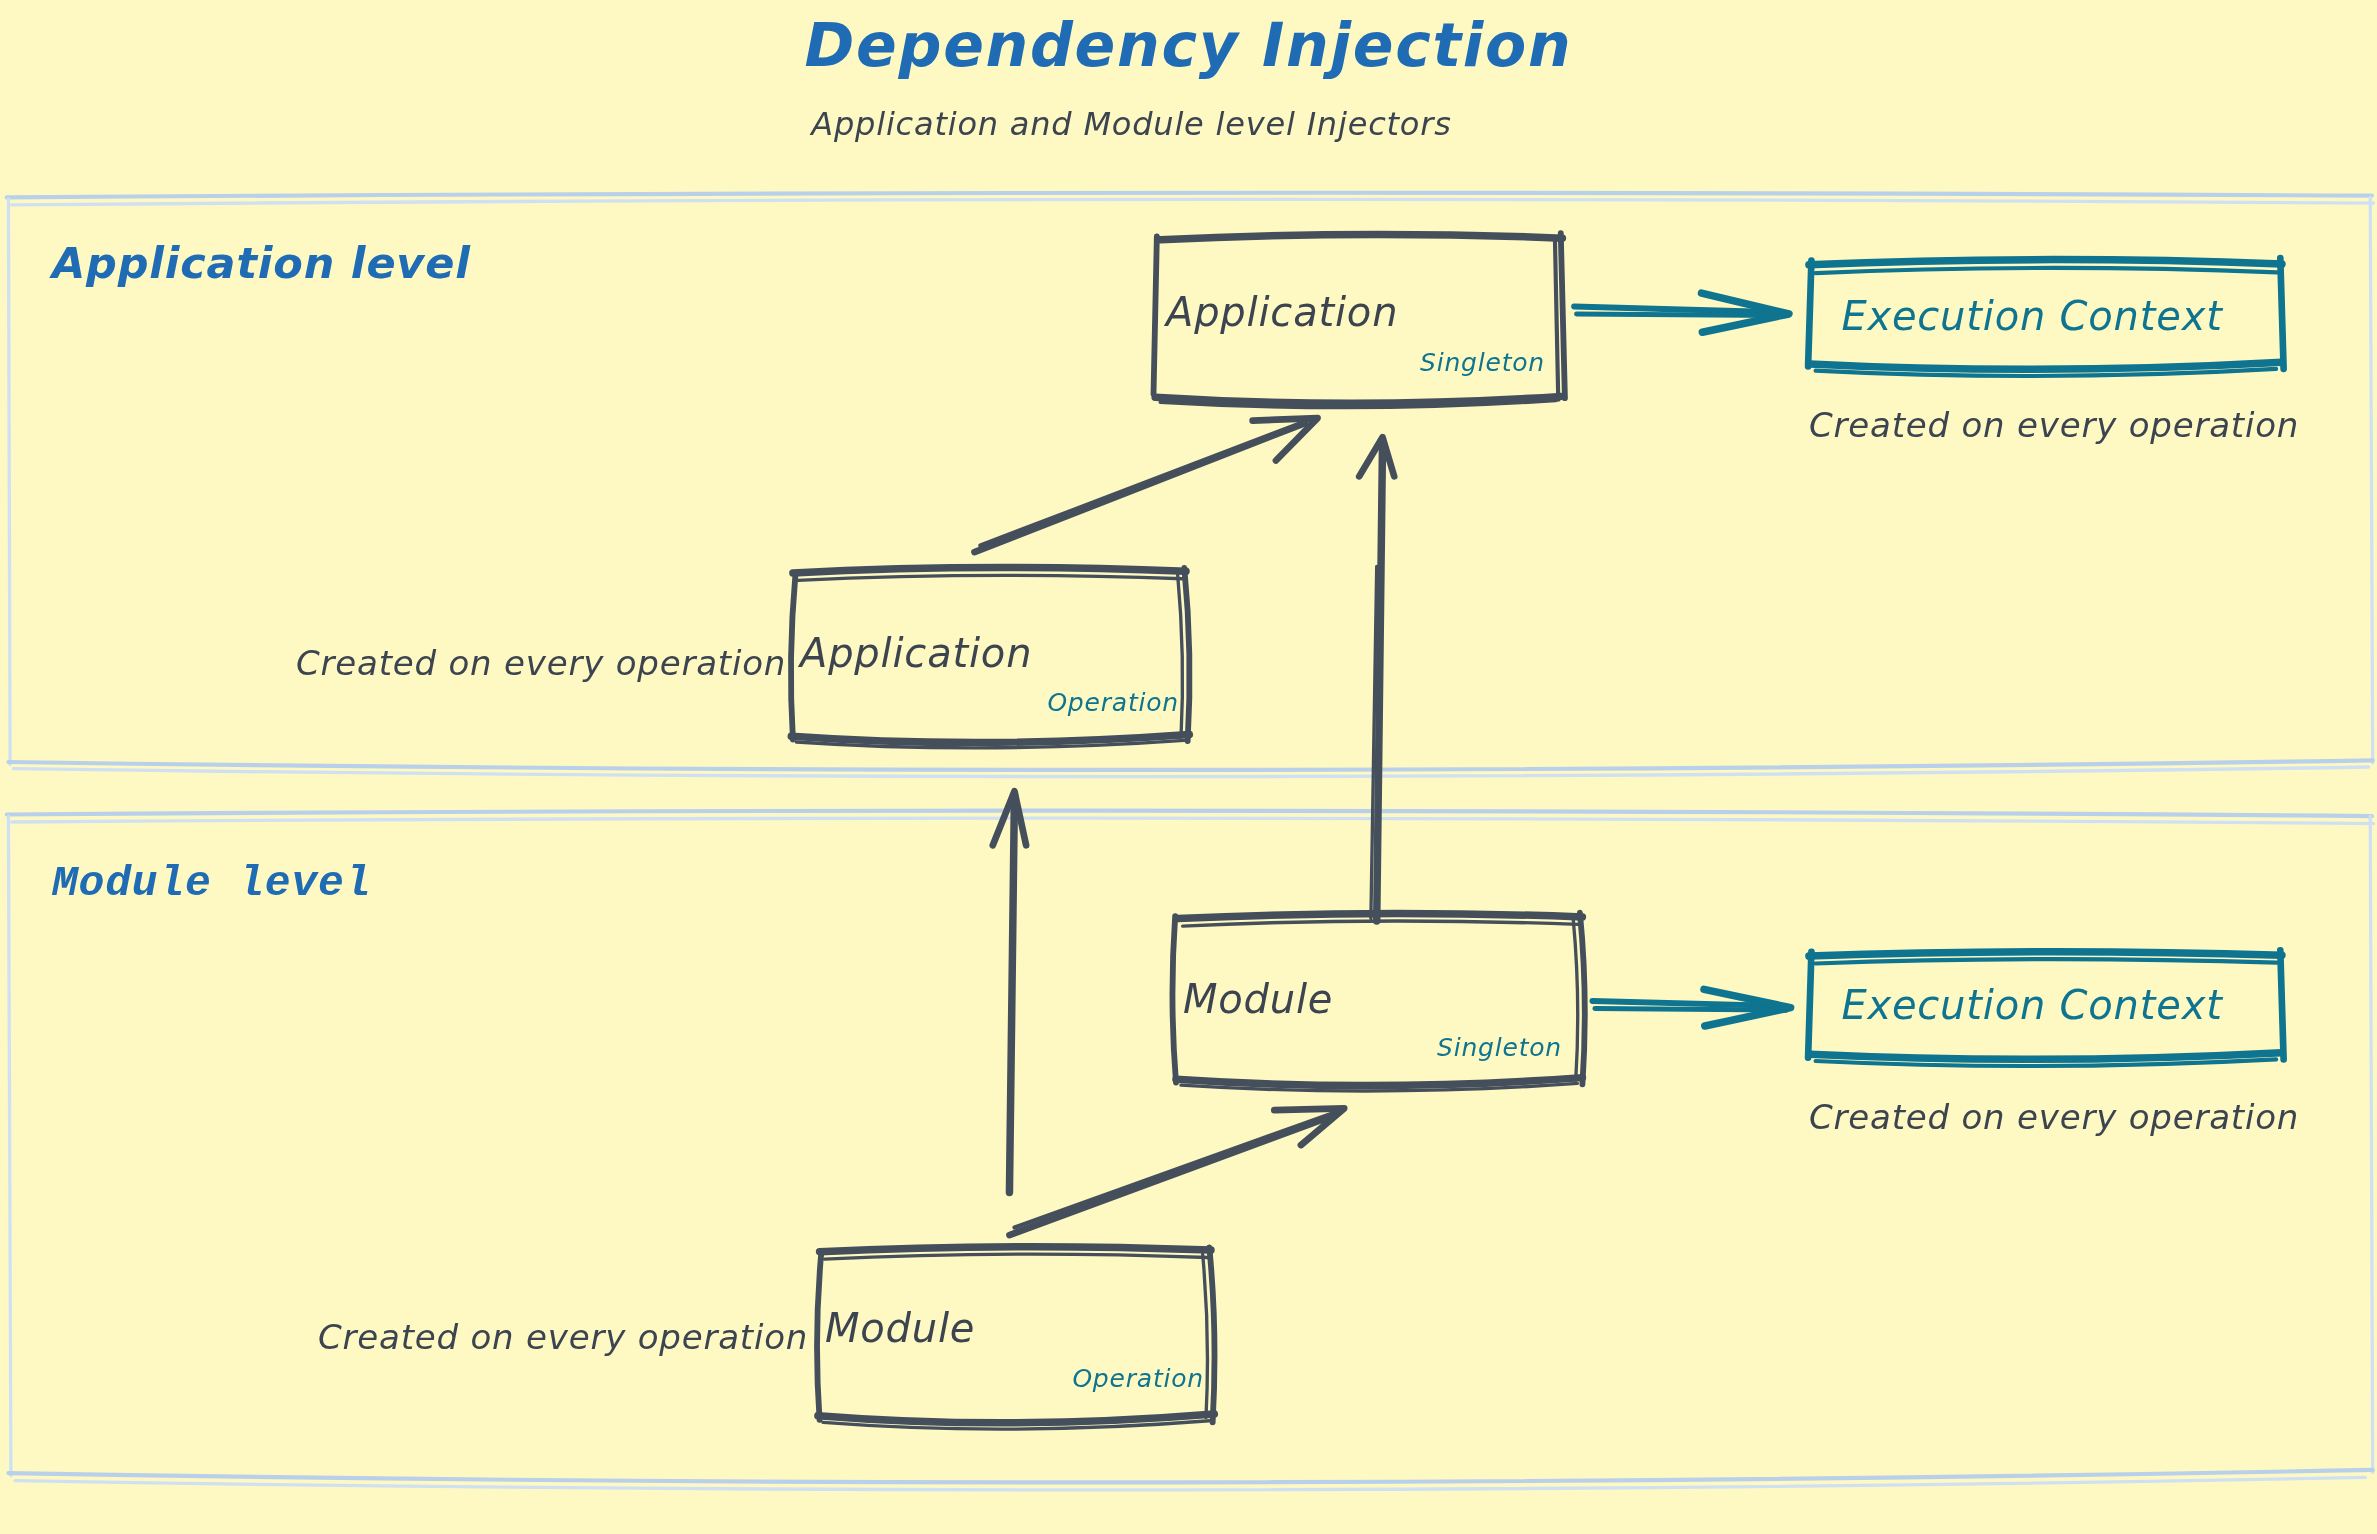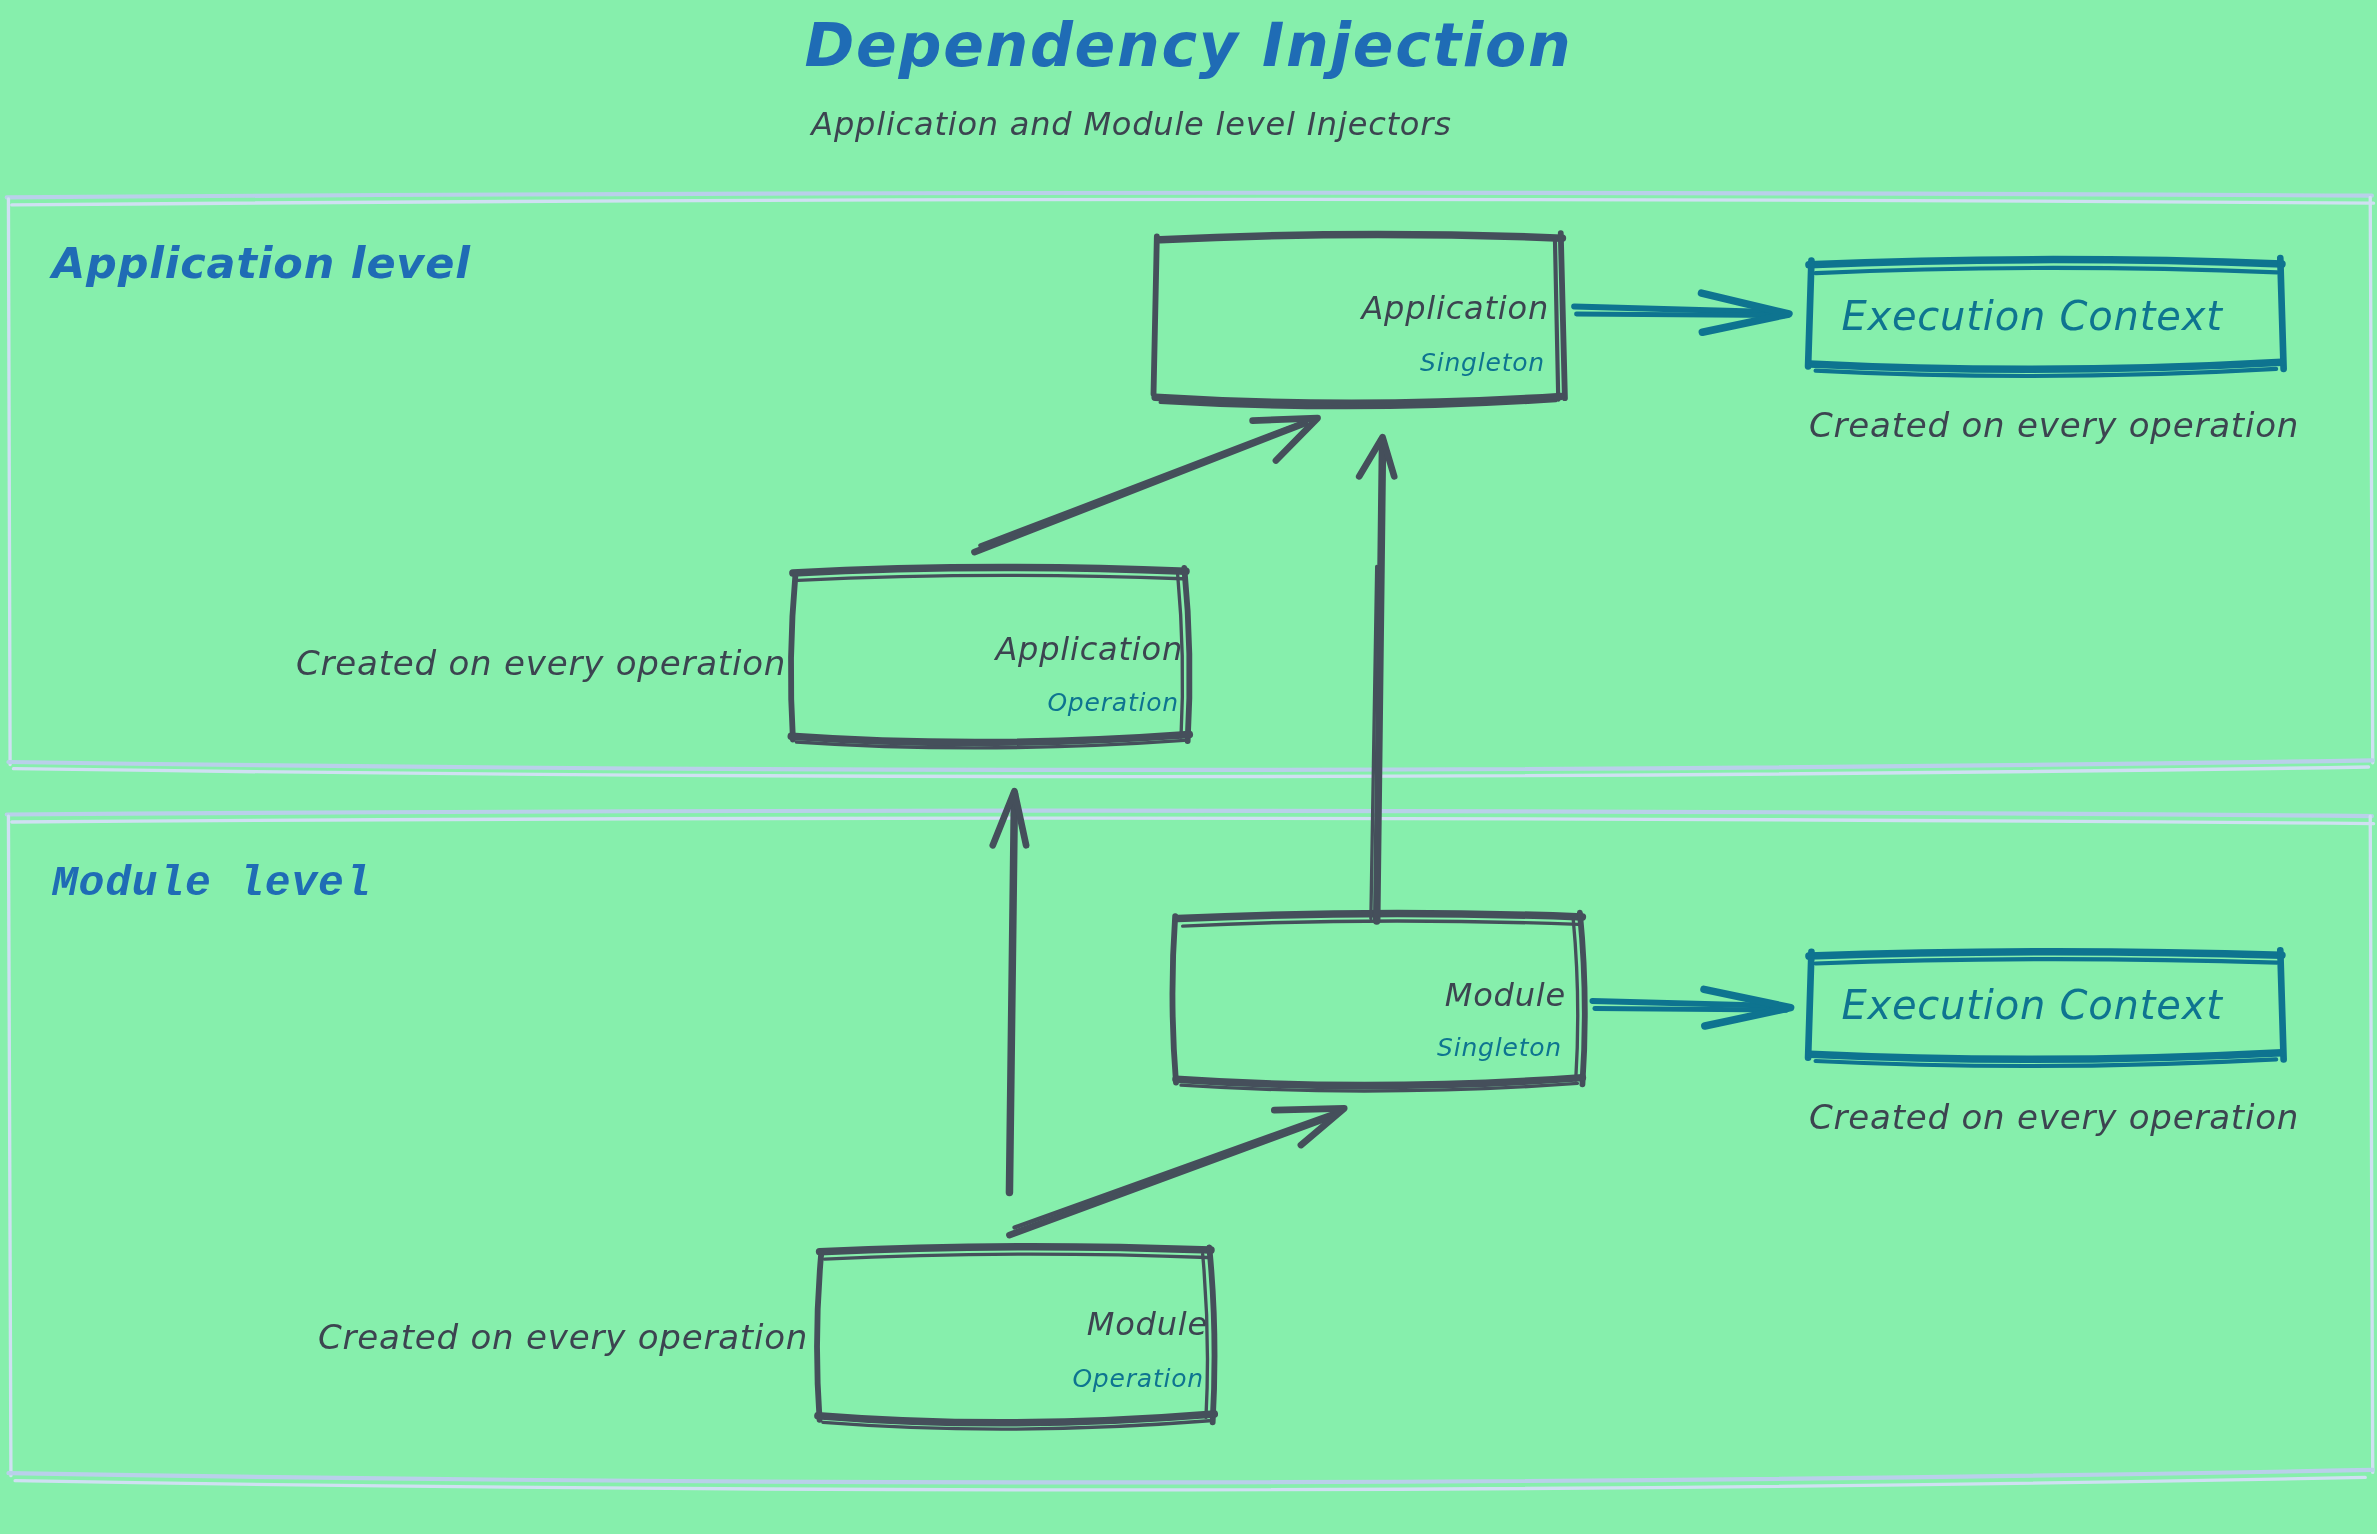--- a/index.html
+++ b/index.html
@@ -8,21 +8,21 @@
     padding: 0;
     background: #ffffff;
   }
   body {
     font-family: "DejaVu Sans", sans-serif;
   }
   #canvas {
     position: relative;
     width: 2377px;
     height: 1534px;
-    background: #86efac;
+    background: #fef9c3;
     overflow: hidden;
   }
   svg.layer {
     position: absolute;
     left: 0;
     top: 0;
     width: 2377px;
     height: 1534px;
     pointer-events: none;
   }
@@ -60,25 +60,25 @@
     font-style: italic;
     font-weight: 600;
     letter-spacing: 0.8px;
     color: #1f6cb5;
   }
   #lane-app-label { left: 52px; top: 242px; text-align: center; }
   #lane-mod-label { left: 52px; top: 862px; font-family: Liberation Mono, monospace; }
 
   
   .node-title {
-    font-size: 32px;
+    font-size: 40px;
     font-style: italic;
     letter-spacing: 0.8px;
     color: #3c4450;
-    text-align: right;
+    text-align: left;
   }
   .node-scope {
     font-size: 25px;
     font-style: italic;
     letter-spacing: 0.8px;
     color: #0e7490;
     text-align: right;
   }
   .ec-title {
     font-size: 40px;

